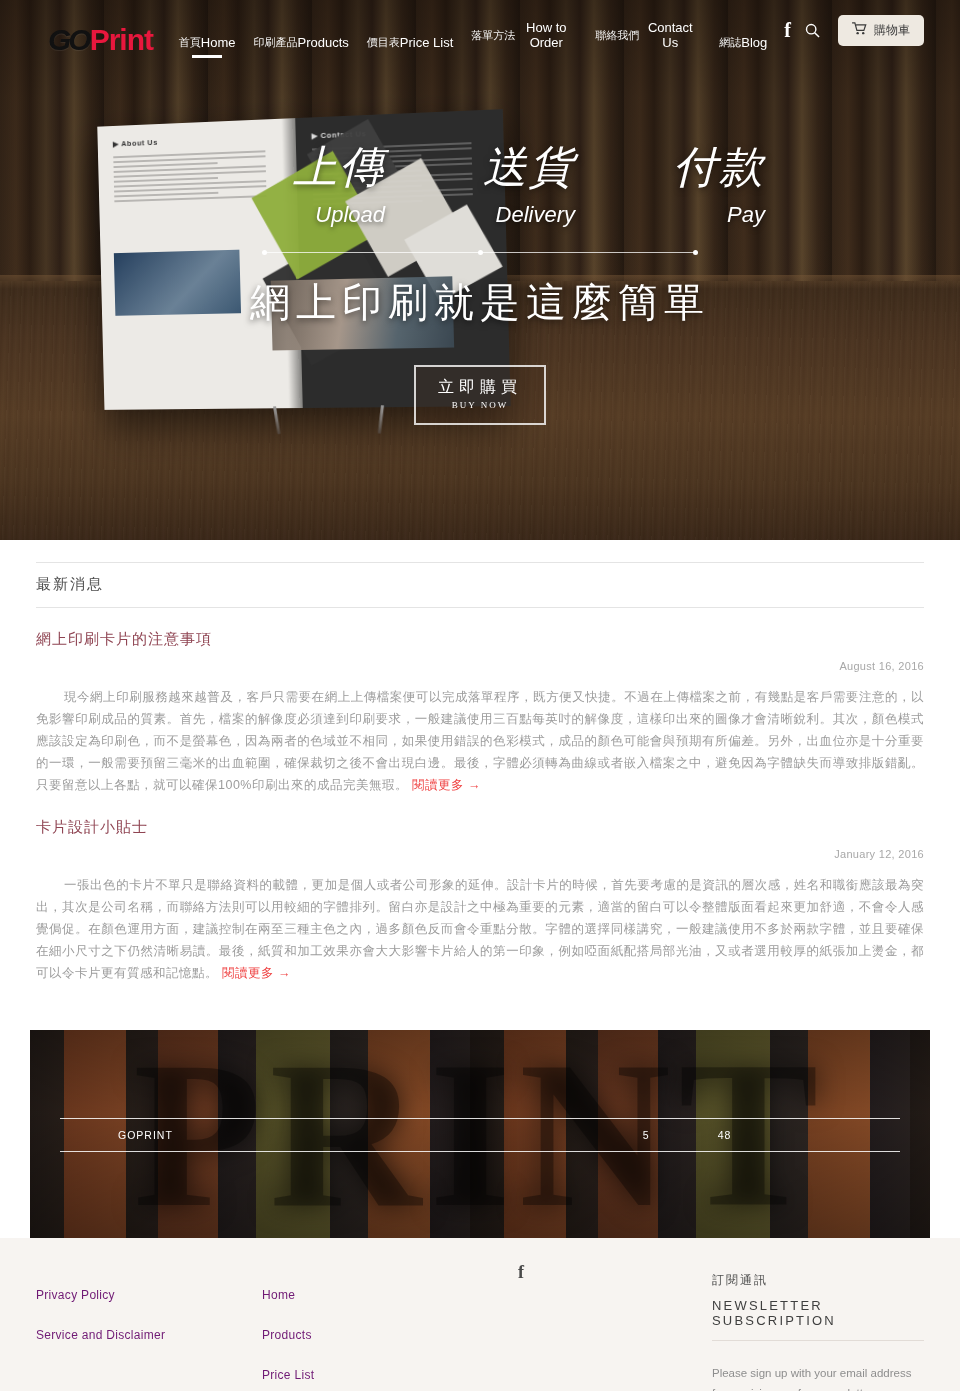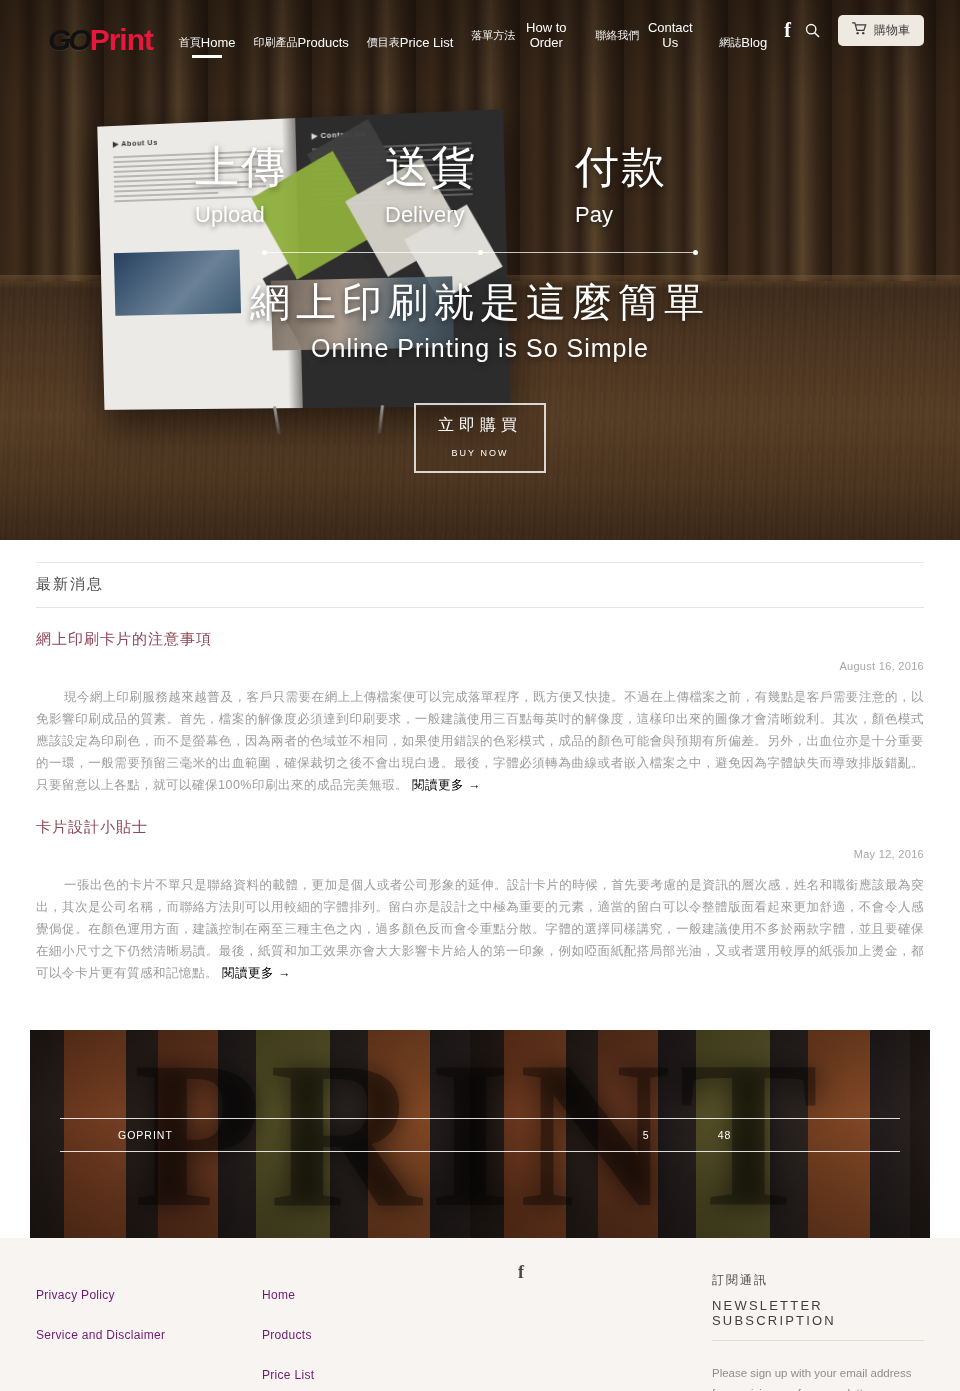--- a/index.html
+++ b/index.html
@@ -192,21 +192,21 @@
   .hero-content {
     position: absolute; left: 0; right: 0; top: 140px;
     z-index: 20;
     text-align: center;
   }
   .steps {
     display: flex; justify-content: center;
     gap: 0;
     width: 620px; margin: 0 auto;
   }
-  .step { width: 190px; text-align: left; }
+  .step { width: 190px; text-align: right; font-style: italic; }
   .step-cn {
     font-size: 44px; line-height: 54px; color: #fff; font-weight: 400;
     text-shadow: 0 2px 6px rgba(0,0,0,0.5);
     letter-spacing: 2px;
   }
   .step-en {
     font-size: 22px; line-height: 30px; color: #fff; margin-top: 6px;
     text-shadow: 0 2px 5px rgba(0,0,0,0.5);
   }
   .step-line {
@@ -236,21 +236,21 @@
     display: inline-block;
     margin-top: 38px;
     border: 2px solid rgba(255,255,255,0.8);
     background: rgba(70,48,30,0.25);
     padding: 10px 22px 12px;
     color: #fff;
     text-decoration: none;
     cursor: pointer;
   }
   .buy-cn { font-size: 16px; line-height: 20px; letter-spacing: 5px; }
-  .buy-en { font-size: 9px; line-height: 12px; letter-spacing: 2px; margin-top: 12px; }
+  .buy-en { font-size: 9px; line-height: 12px; letter-spacing: 2px; margin-top: 2px; font-family: Liberation Serif, serif; }
 
   
   .blog {
     width: 960px;
     padding: 22px 36px 30px;
     background: #fff;
   }
   .blog-head {
     font-size: 15px; color: #4d4d4d;
     padding: 12px 0 13px;
@@ -267,21 +267,21 @@
   .post-date {
     font-size: 11px; color: #a8a8a8; margin-top: 11px; letter-spacing: .3px; text-align: right;
   }
   .post-body {
     font-size: 12.5px; line-height: 22px; color: #9c9c9c;
     margin-top: 14px; text-align: justify;
     letter-spacing: .5px;
   }
   .post-body .indent { display: inline-block; width: 28px; }
   .readmore {
-    color: #000000; text-decoration: none; white-space: nowrap;
+    color: #ef4444; text-decoration: none; white-space: nowrap;
     cursor: pointer;
   }
 
   
   .banner {
     position: relative;
     margin: 16px 30px 0;
     width: 900px;
     height: 208px;
     overflow: hidden;
@@ -490,42 +490,41 @@
     </div>
 
     <div class="step-line">
       <span class="dot d1"></span>
       <span class="dot d2"></span>
       <span class="dot d3"></span>
     </div>
 
     <div class="tagline">
       <div class="tag-cn">網上印刷就是這麼簡單</div>
-      <div class="tag-en">Online  Printing  is  So  Simple</div>
     </div>
 
     <a class="buy-btn" href="#">
       <div class="buy-cn">立即購買</div>
       <div class="buy-en">BUY NOW</div>
     </a>
   </div>
 </div>
 
 <section class="blog">
   <div class="blog-head">最新消息</div>
 
   <article class="post">
     <a class="post-title" href="#">網上印刷卡片的注意事項</a>
     <div class="post-date">August 16, 2016</div>
     <p class="post-body"><span class="indent"></span><span>現今網上印刷服務越來越普及，客戶只需要在網上上傳檔案便可以完成落單程序，既方便又快捷。不過在上傳檔案之前，有幾點是客戶需要注意的，以免影響印刷成品的質素。首先，檔案的解像度必須達到印刷要求，一般建議使用三百點每英吋的解像度，這樣印出來的圖像才會清晰銳利。其次，顏色模式應該設定為印刷色，而不是螢幕色，因為兩者的色域並不相同，如果使用錯誤的色彩模式，成品的顏色可能會與預期有所偏差。另外，出血位亦是十分重要的一環，一般需要預留三毫米的出血範圍，確保裁切之後不會出現白邊。最後，字體必須轉為曲線或者嵌入檔案之中，避免因為字體缺失而導致排版錯亂。只要留意以上各點，就可以確保</span><span>100%</span><span>印刷出來的成品完美無瑕。</span> <a class="readmore" href="#"><span>閱讀更多</span> →</a></p>
   </article>
 
   <article class="post">
     <a class="post-title" href="#">卡片設計小貼士</a>
-    <div class="post-date">May 12, 2016</div>
+    <div class="post-date">January 12, 2016</div>
     <p class="post-body"><span class="indent"></span><span>一張出色的卡片不單只是聯絡資料的載體，更加是個人或者公司形象的延伸。設計卡片的時候，首先要考慮的是資訊的層次感，姓名和職銜應該最為突出，其次是公司名稱，而聯絡方法則可以用較細的字體排列。留白亦是設計之中極為重要的元素，適當的留白可以令整體版面看起來更加舒適，不會令人感覺侷促。在顏色運用方面，建議控制在兩至三種主色之內，過多顏色反而會令重點分散。字體的選擇同樣講究，一般建議使用不多於兩款字體，並且要確保在細小尺寸之下仍然清晰易讀。最後，紙質和加工效果亦會大大影響卡片給人的第一印象，例如啞面紙配搭局部光油，又或者選用較厚的紙張加上燙金，都可以令卡片更有質感和記憶點。</span> <a class="readmore" href="#"><span>閱讀更多</span> →</a></p>
   </article>
 </section>
 
 <section class="banner">
   <div class="banner-bg"></div>
   <div class="banner-type">PRINT</div>
   <div class="stats">
     <span class="stat s1">GOPRINT</span>
     <span class="stat s2">5</span>

